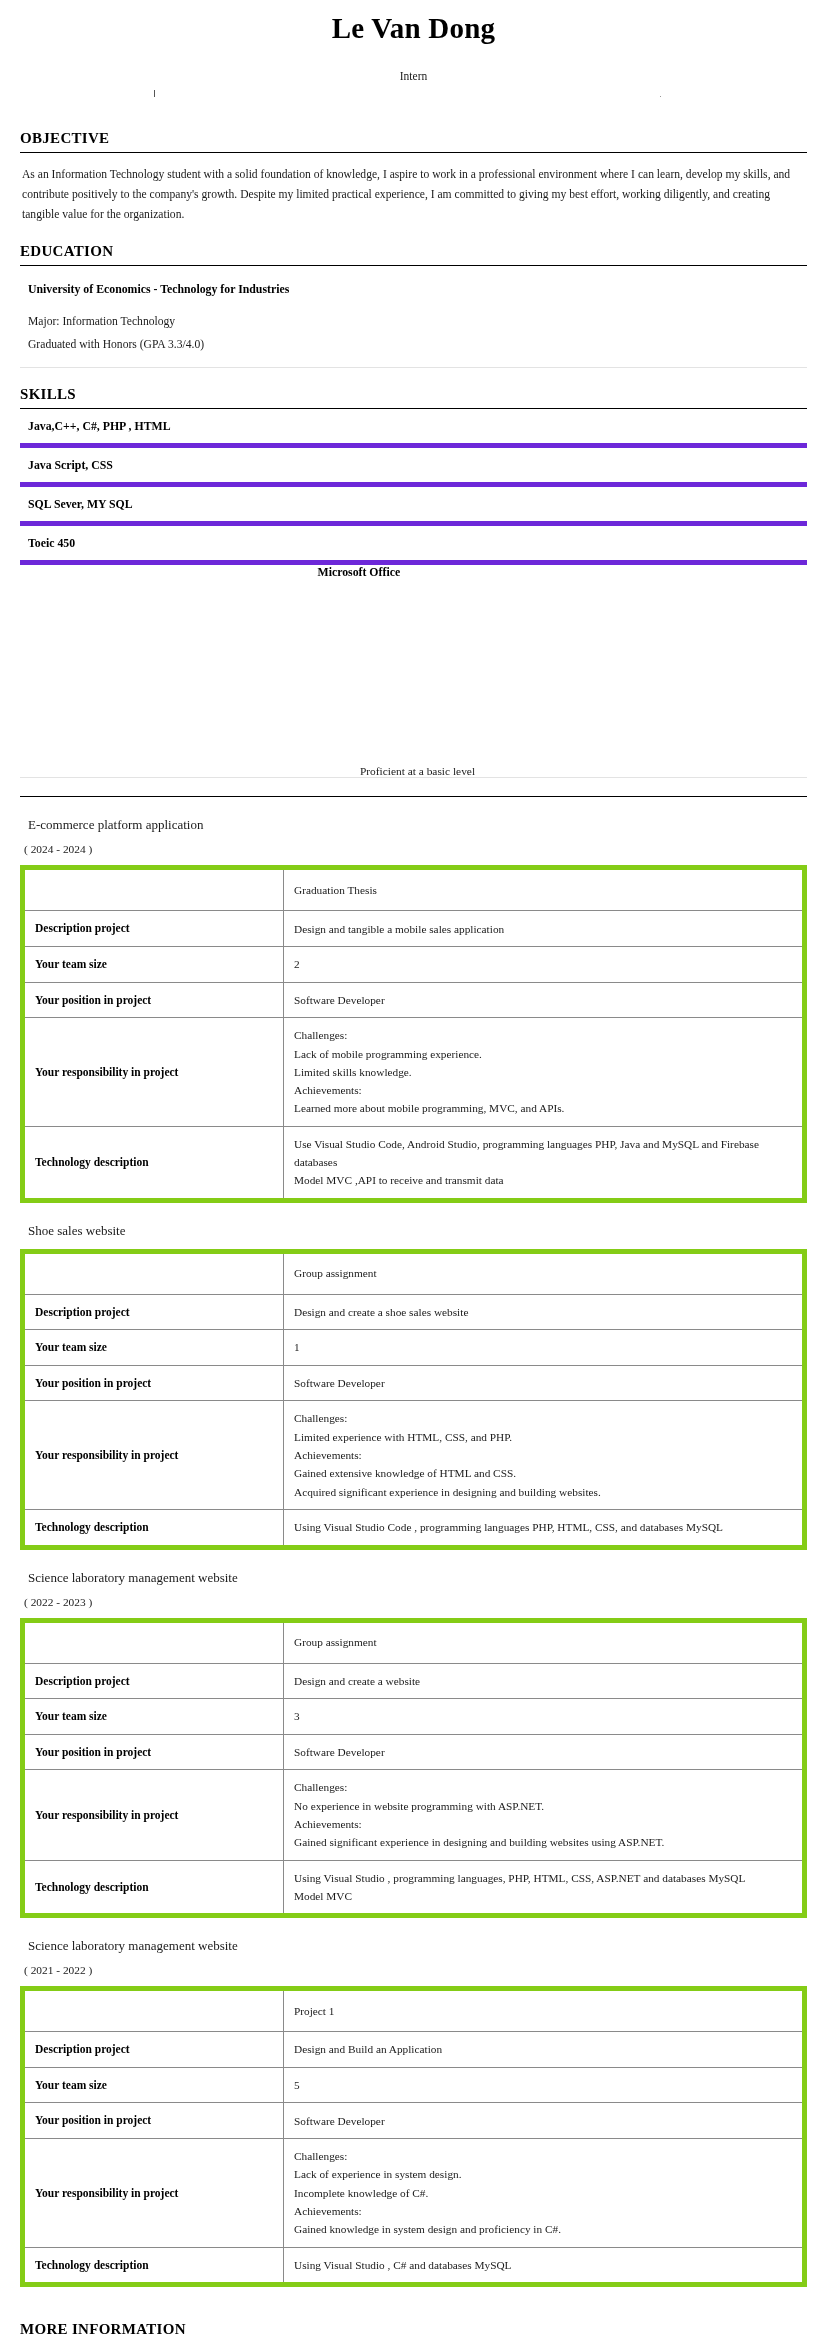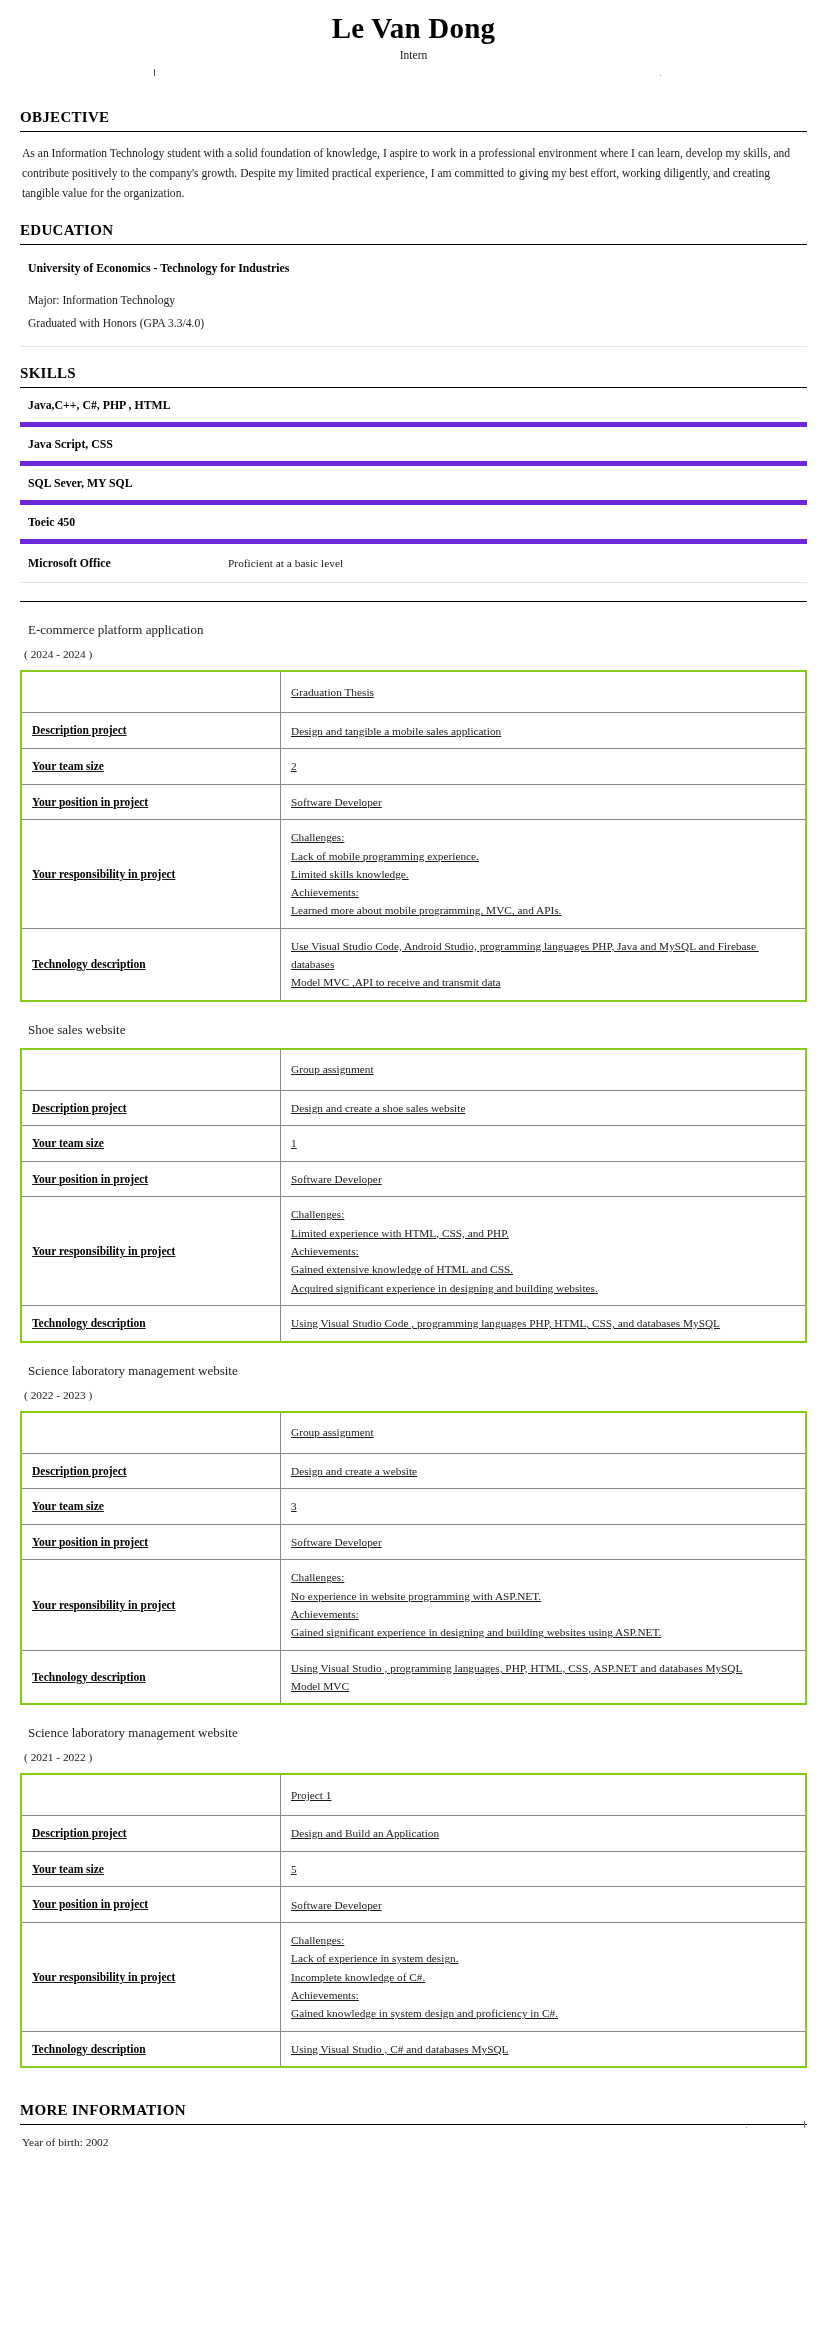--- a/index.html
+++ b/index.html
@@ -32,21 +32,21 @@
     font-size: 29px;
     font-weight: bold;
     letter-spacing: 0.2px;
     line-height: 1.15;
     margin: 0;
     color: #000;
   }
   .cv-role {
     font-size: 11.5px;
     font-weight: normal;
-    margin-top: 4px;
+    margin-top: 25px;
     color: #1a1a1a;
   }
   .header-spacer {
     height: 30px;
     position: relative;
   }
   .tiny-mark {
     position: absolute;
     left: 134px;
     top: 8px;
@@ -119,20 +119,21 @@
   .skill-row {
     display: flex;
     align-items: center;
     min-height: 39px;
     border-bottom: 5px solid #6d28d9;
     padding-left: 8px;
     box-sizing: border-box;
   }
   .skill-row:last-child {
     border-bottom: 1px solid #e3e3e3;
+    flex-direction: column;
   }
   .skill-name {
     font-size: 11.8px;
     font-weight: bold;
     color: #000;
     width: 200px;
     flex: 0 0 200px;
   }
   .skill-level {
     font-size: 11.4px;
@@ -152,22 +153,21 @@
   .project-years {
     font-size: 11.4px;
     color: #1a1a1a;
     padding-left: 4px;
     margin-bottom: 10px;
   }
   table.project-table {
     width: 100%;
     border-collapse: collapse;
     table-layout: fixed;
-    border: 2px solid #84cc16;
-    text-decoration: underline;
+    border: 5px solid #84cc16;
   }
   table.project-table td {
     border: 1px solid #8a8a8a;
     padding: 8px 10px;
     font-size: 11.3px;
     line-height: 1.62;
     vertical-align: middle;
     color: #1a1a1a;
   }
   table.project-table td.label {

